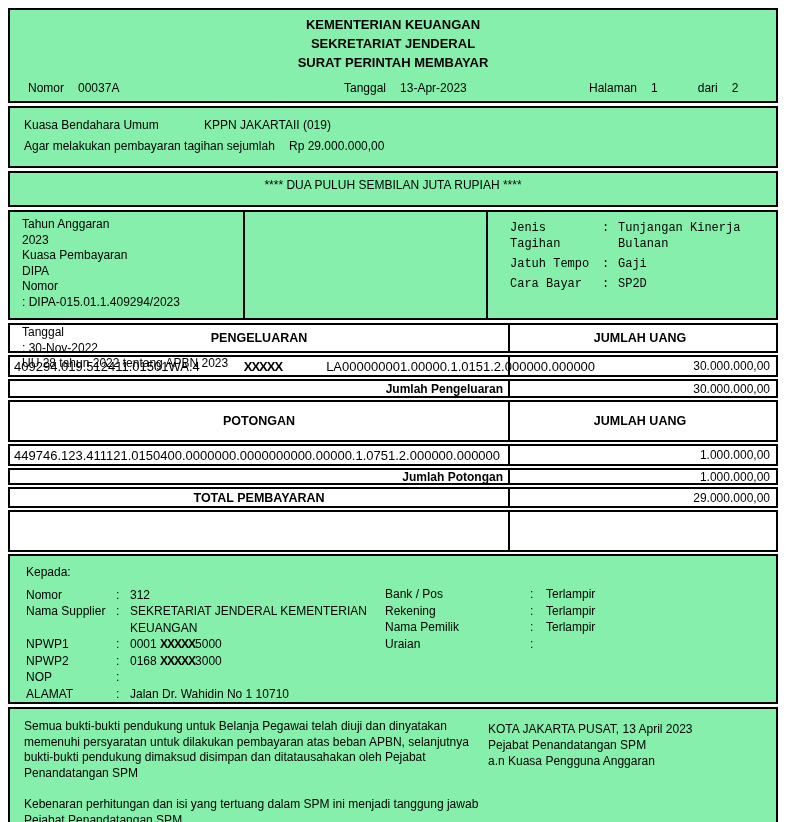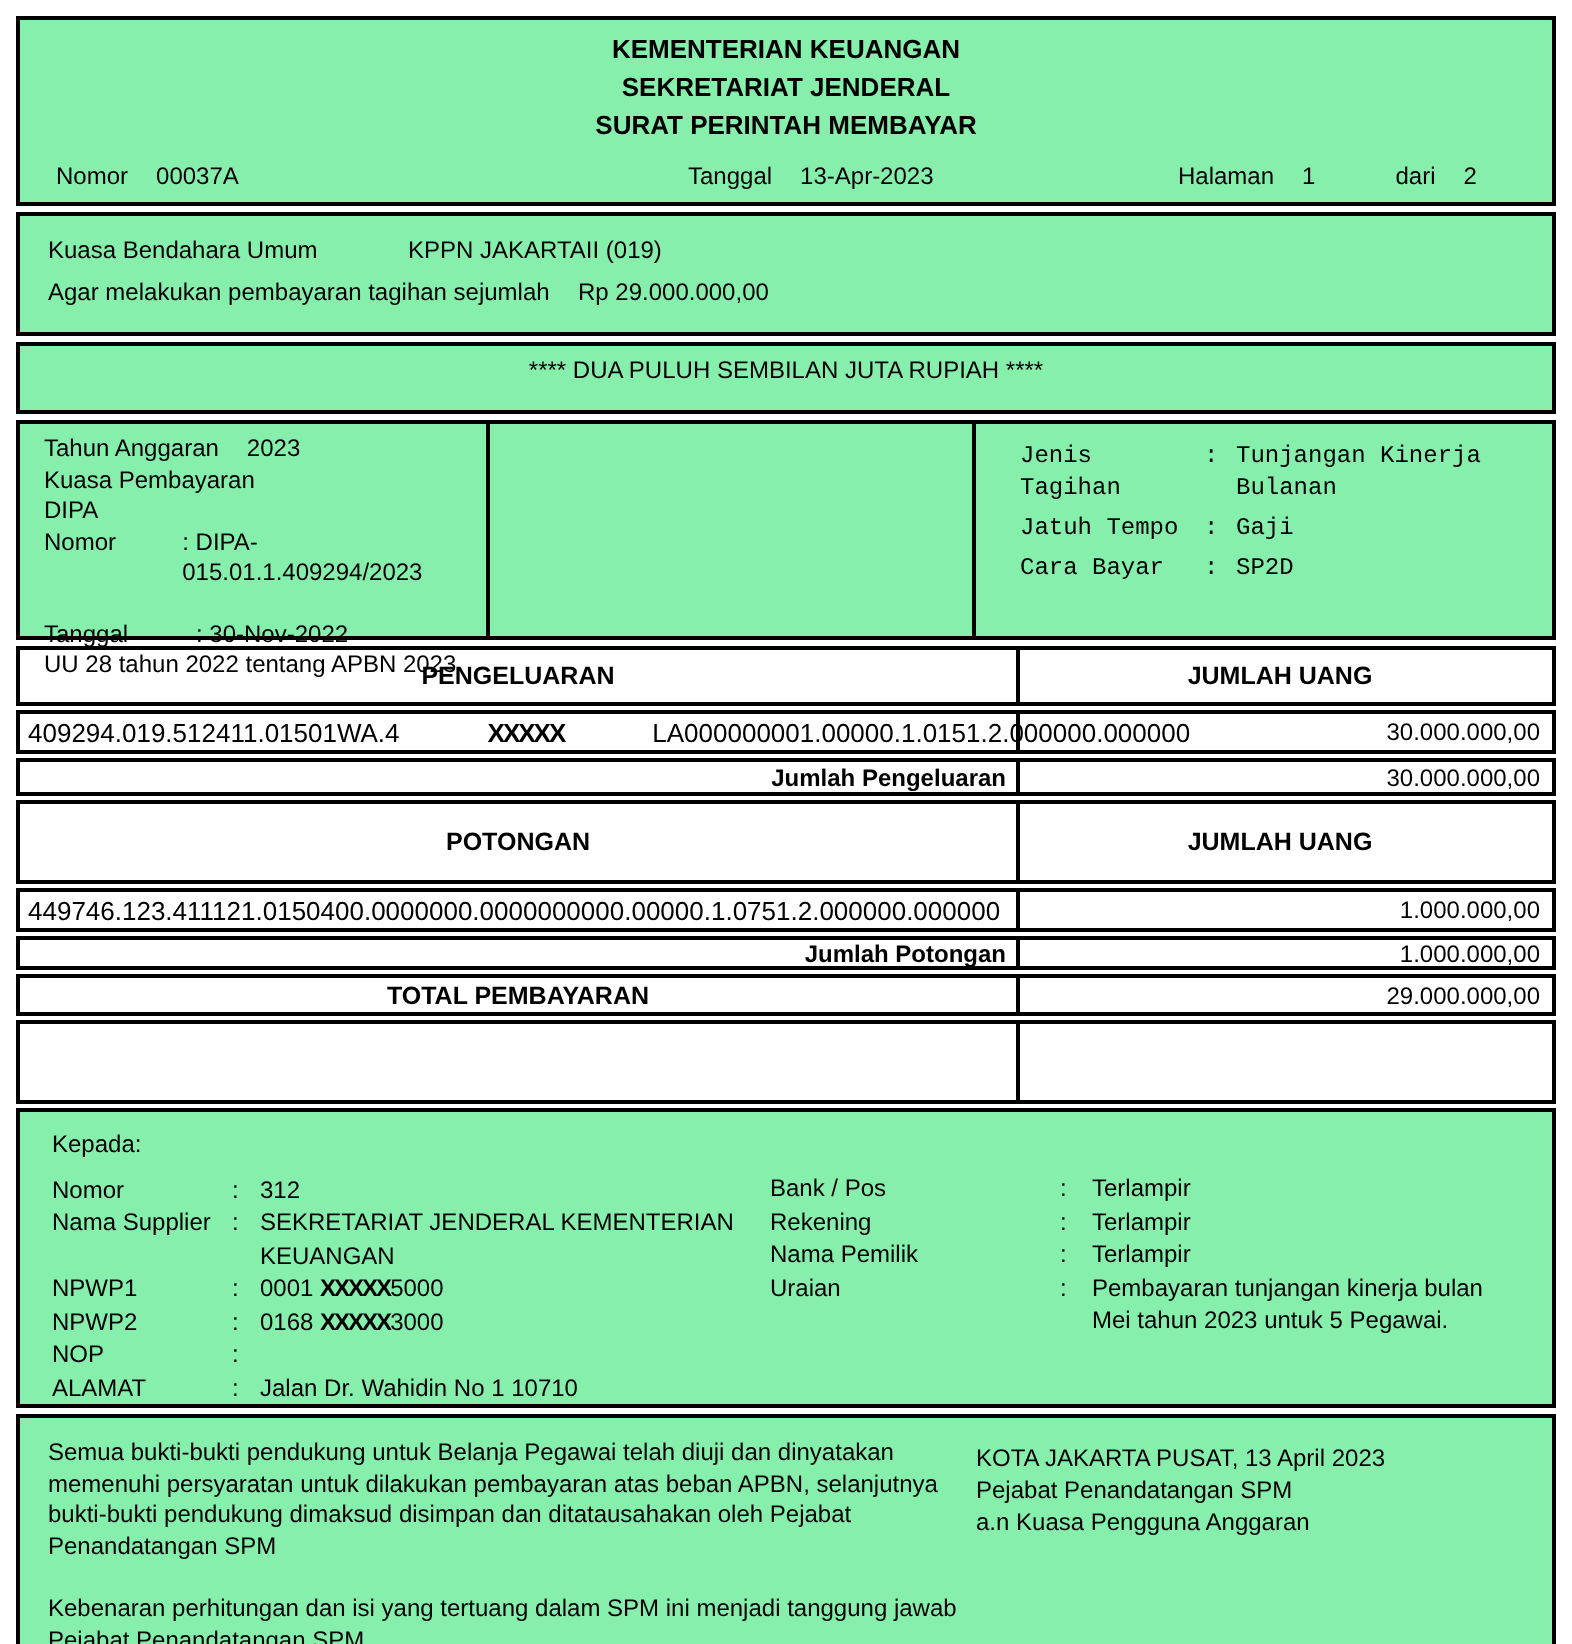--- a/index.html
+++ b/index.html
@@ -30,21 +30,21 @@
   .payer-row .pl2 { width:265px; }
 
   
   .terbilang { height:36px; padding-top:5px; text-align:center; }
 
   
   .budget { display:flex; height:110px; }
   .budget .bcol1 { width:245px; border-right:2px solid #000; padding:5px 8px 4px 12px; line-height:15.5px; }
   .budget .bcol2 { width:255px; border-right:2px solid #000; }
   .budget .bcol3 { flex:1; padding:8px 8px 4px 22px; line-height:16px;font-family:Liberation Mono, monospace; }
-  .bfield { display:flex; }
+  .bfield { display:flex;flex-direction:column; }
   .bfield .bl { width:76px; }
   .jfield { display:flex; margin-bottom:4px; }
   .jfield .jl { width:92px; }
   .jfield .jc { width:16px; }
   .jfield .jv { width:150px; }
   .blank-line { height:15px; }
 
   
   .trow { display:flex; border:2px solid #000; margin-bottom:2px; align-items:stretch; }
   .tleft { width:500px; border-right:2px solid #000; display:flex; align-items:center; }
@@ -246,21 +246,20 @@
           <span class="kv">Terlampir</span>
       </div>
       <div class="krow2">
         <span class="kl">Nama Pemilik</span>
           <span class="kc">:</span>
           <span class="kv">Terlampir</span>
       </div>
       <div class="krow2">
         <span class="kl">Uraian</span>
           <span class="kc">:</span>
-          <span class="kv">Pembayaran tunjangan kinerja bulan Mei tahun 2023 untuk 5 Pegawai.</span>
       </div>
     </div>
   </div>
 
   <div class="box footer">
     <div class="f-left">
       <div>Semua bukti-bukti pendukung untuk Belanja Pegawai telah diuji dan dinyatakan memenuhi persyaratan untuk dilakukan pembayaran atas beban APBN, selanjutnya bukti-bukti pendukung dimaksud disimpan dan ditatausahakan oleh Pejabat Penandatangan SPM</div>
       <div class="f-para2">Kebenaran perhitungan dan isi yang tertuang dalam SPM ini menjadi tanggung jawab Pejabat Penandatangan SPM</div>
     </div>
     <div class="f-right">

